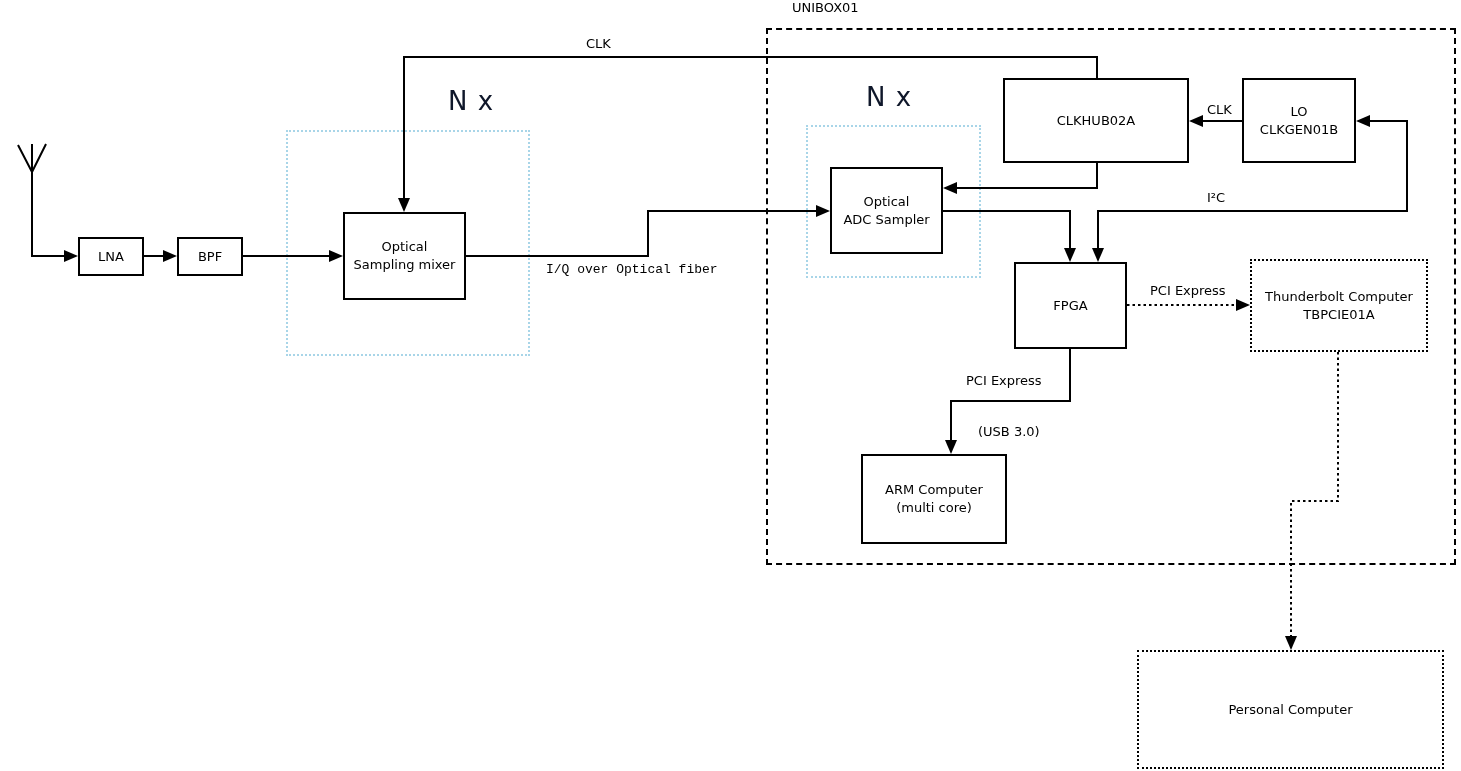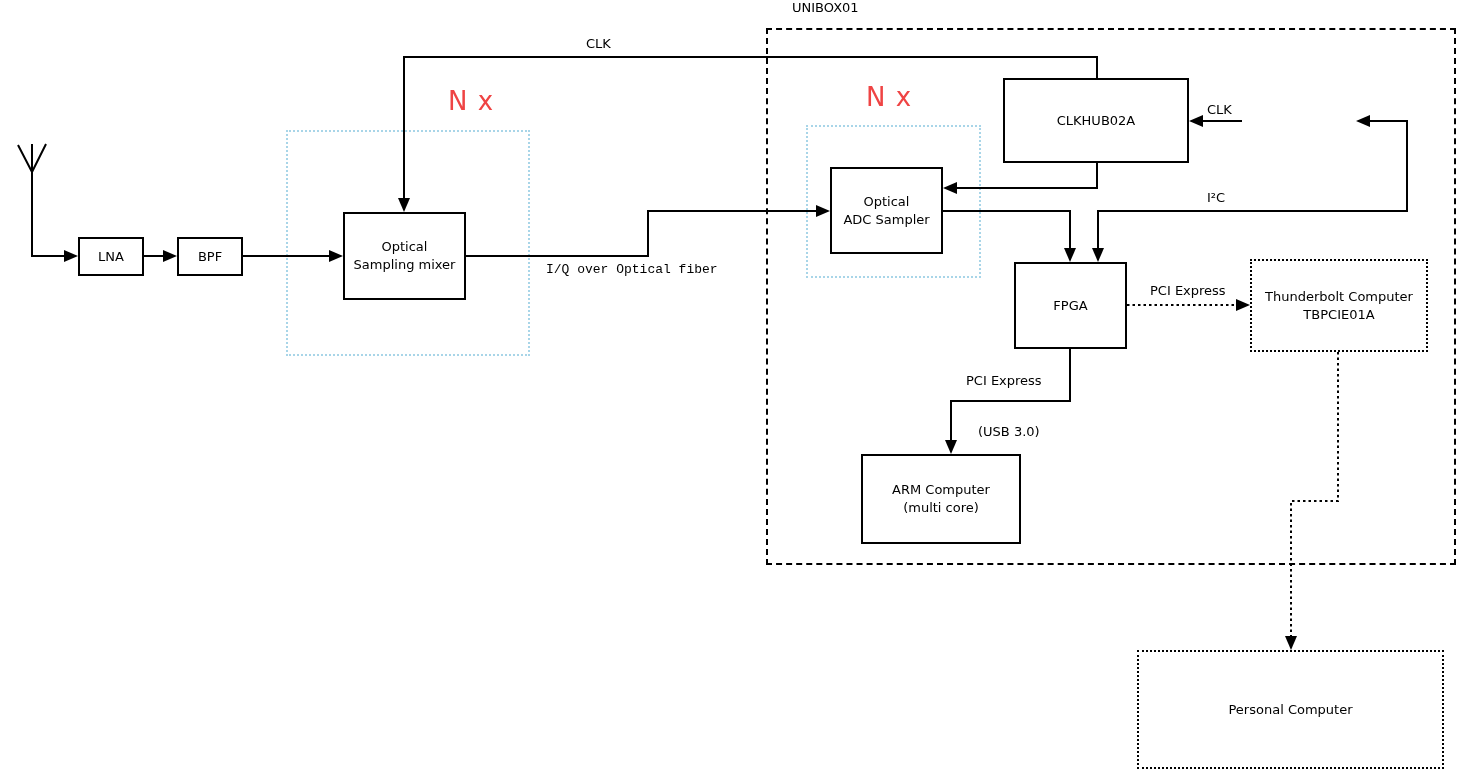--- a/index.html
+++ b/index.html
@@ -39,21 +39,21 @@
 
   
   .lbl {
     position: absolute;
     font-size: 13px;
     white-space: pre;
     z-index: 3;
   }
   .lbl.nx {
     font-size: 26px;
-    color: #ef4444;
+    color: #0f172a;
     letter-spacing: 1px;
   }
 </style>
 </head>
 <body>
 
 <div id="canvas">
 
   <div class="frame dashed-black" style="left:766px; top:28px; width:690px; height:537px;"></div>
   <div class="frame dotted-blue" style="left:286px; top:130px; width:244px; height:226px;"></div>
@@ -108,27 +108,29 @@
   <div class="box" style="left:177px; top:237px; width:66px; height:39px;">BPF</div>
 
   <div class="box" style="left:343px; top:212px; width:123px; height:88px;">Optical
 Sampling mixer</div>
 
   <div class="box" style="left:830px; top:167px; width:113px; height:87px;">Optical
 ADC Sampler</div>
 
   <div class="box" style="left:1003px; top:78px; width:186px; height:85px;">CLKHUB02A</div>
 
+  <div class="box" style="left:1242px; top:78px; width:114px; height:85px;">LO
+CLKGEN01B</div>
 
   <div class="box" style="left:1014px; top:262px; width:113px; height:87px;">FPGA</div>
 
   <div class="box dotted" style="left:1250px; top:259px; width:178px; height:93px;">Thunderbolt Computer
 TBPCIE01A</div>
 
-  <div class="box" style="left:861px; top:454px; width:160px; height:90px;">ARM Computer
+  <div class="box" style="left:861px; top:454px; width:146px; height:90px;">ARM Computer
 (multi core)</div>
 
   <div class="box dotted" style="left:1137px; top:650px; width:307px; height:119px;">Personal Computer</div>
 
   <div class="lbl" style="left:792px; top:0px;text-align:center;">UNIBOX01</div>
 
   <div class="lbl nx" style="left:448px; top:86px;">N x</div>
 
   <div class="lbl nx" style="left:866px; top:82px;">N x</div>
 

